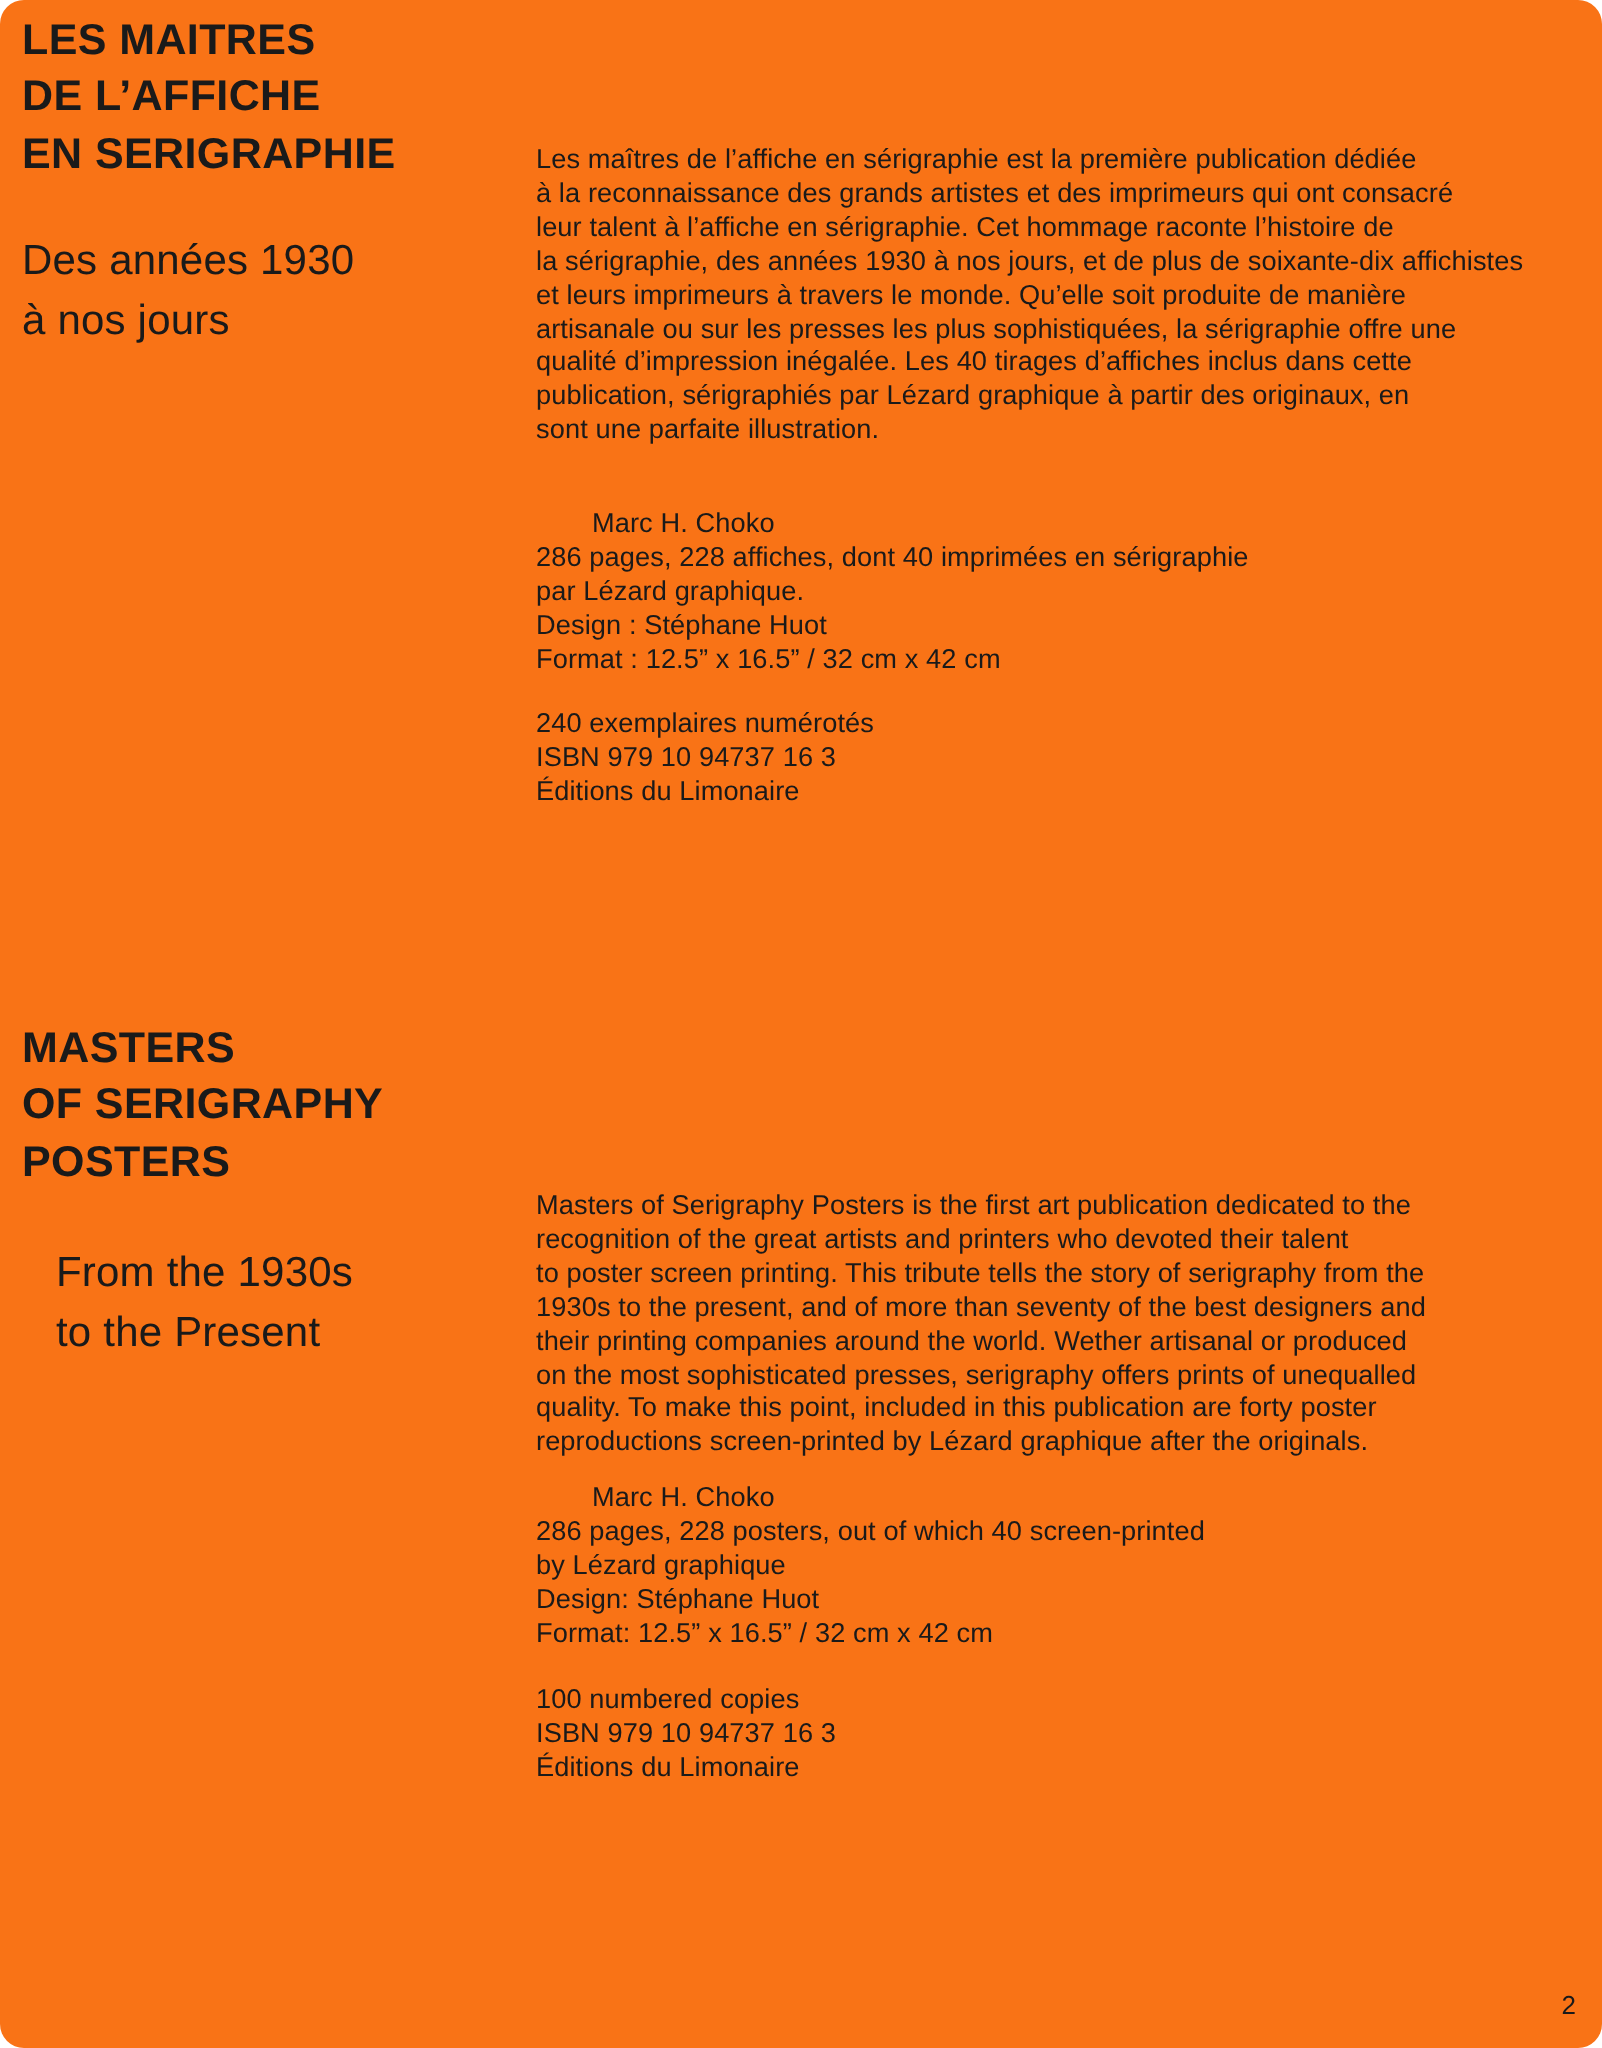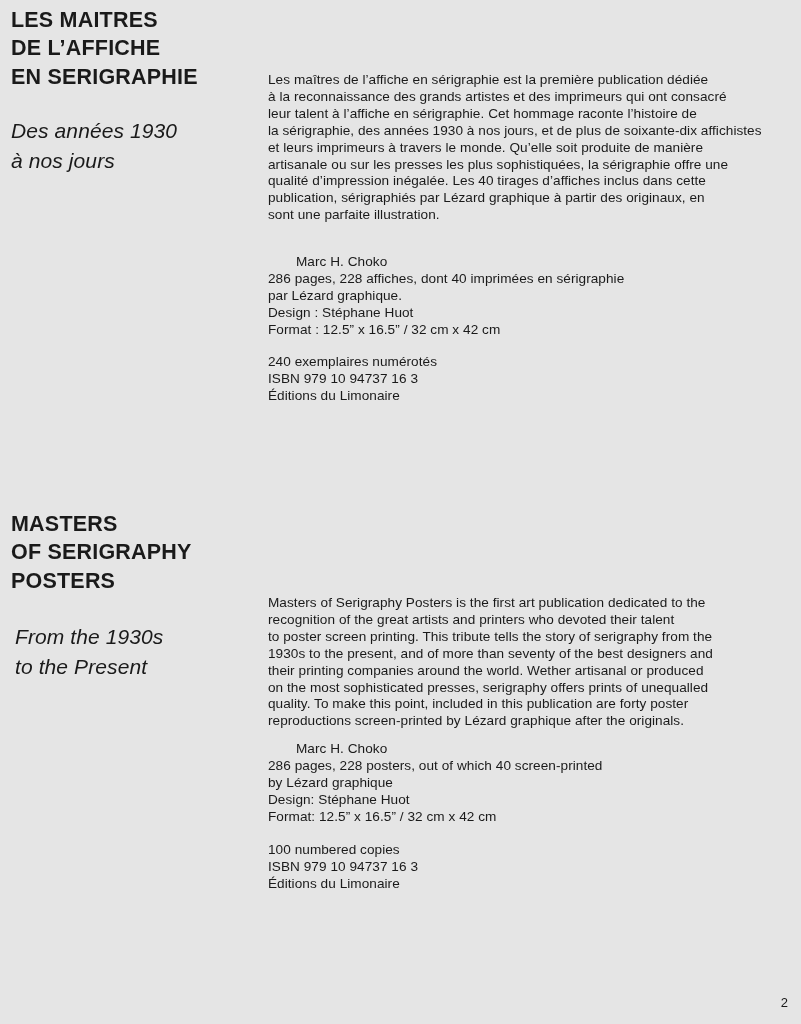--- a/index.html
+++ b/index.html
@@ -12,41 +12,41 @@
     height: 1024px;
     position: relative;
     font-family: "Liberation Sans", sans-serif;
     color: #1a1a1a;
     -webkit-font-smoothing: antialiased;
     overflow: hidden;
   }
   .page {
     position: absolute;
     inset: 0;
-    background: #e5e5e5;
+    background: #f97316;
+    border-radius: 12px;
   }
 
   
   .blk { position: absolute; }
 
   .headline {
     font-size: 21.5px;
     font-weight: bold;
     line-height: 28.4px;
     letter-spacing: 0.2px;
     text-transform: none;
     white-space: pre;
   }
   .subhead {
     font-size: 21px;
     font-weight: normal;
     line-height: 30px;
     letter-spacing: 0.1px;
     white-space: pre;
-    font-style: italic;
   }
   .body-copy {
     font-size: 13.6px;
     font-weight: normal;
     line-height: 16.9px;
     letter-spacing: 0.05px;
     white-space: pre-line;
   }
   .credits {
     font-size: 13.6px;
@@ -73,21 +73,21 @@
   }
 
   
   #fr-headline   { left: 11px;  top: 6px;   width: 240px; }
   #fr-subhead    { left: 11px;  top: 116px; width: 240px; }
   #fr-body       { left: 268px; top: 72px;  width: 516px; }
   #fr-credits    { left: 268px; top: 237px; width: 430px; }
   #fr-isbn       { left: 268px; top: 354px; width: 340px; }
 
   #en-headline   { left: 11px;  top: 510px; width: 250px; }
-  #en-subhead    { left: 15px;  top: 622px; width: 250px; }
+  #en-subhead    { left: 28px;  top: 622px; width: 250px; }
   #en-body       { left: 268px; top: 595px; width: 506px; }
   #en-credits    { left: 268px; top: 724px; width: 420px; }
   #en-isbn       { left: 268px; top: 842px; width: 340px; }
 
   #folio         { right: 13px; bottom: 13px; }
 </style>
 </head>
 <body>
 
 <div class="page">

